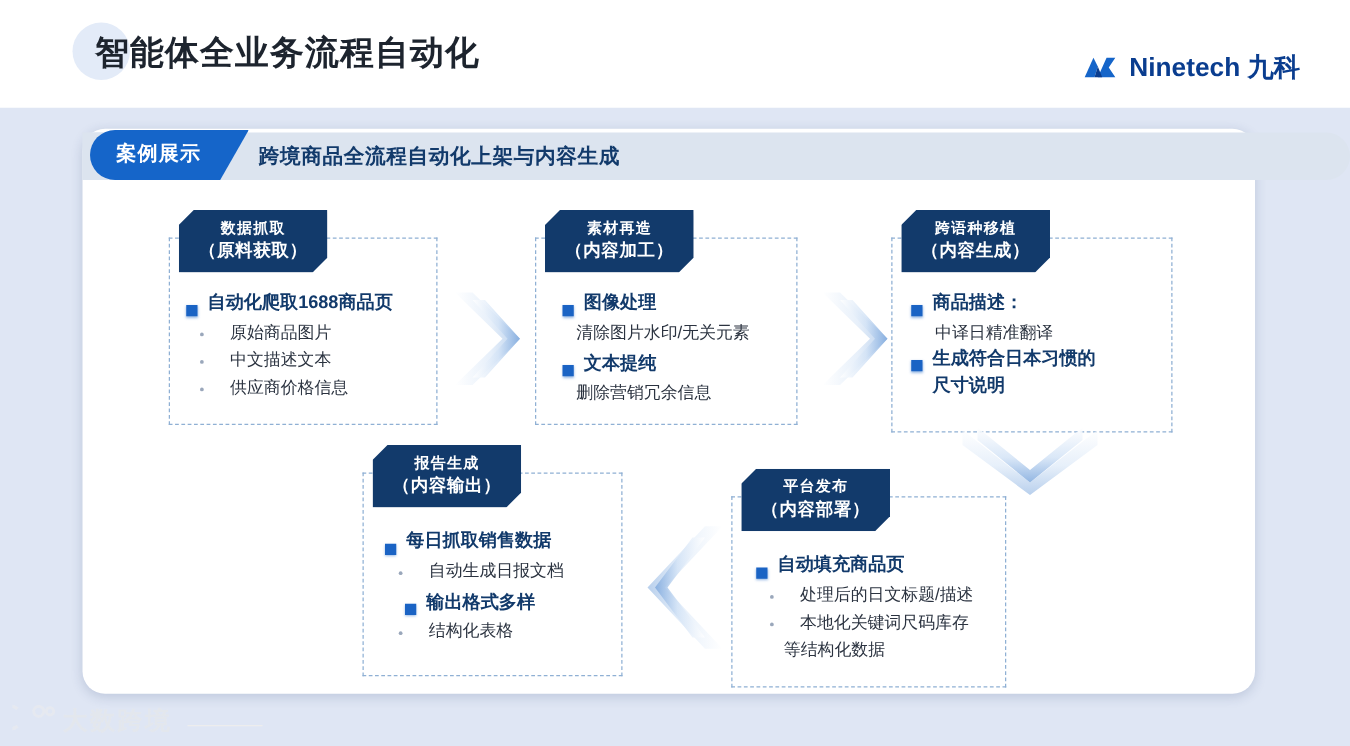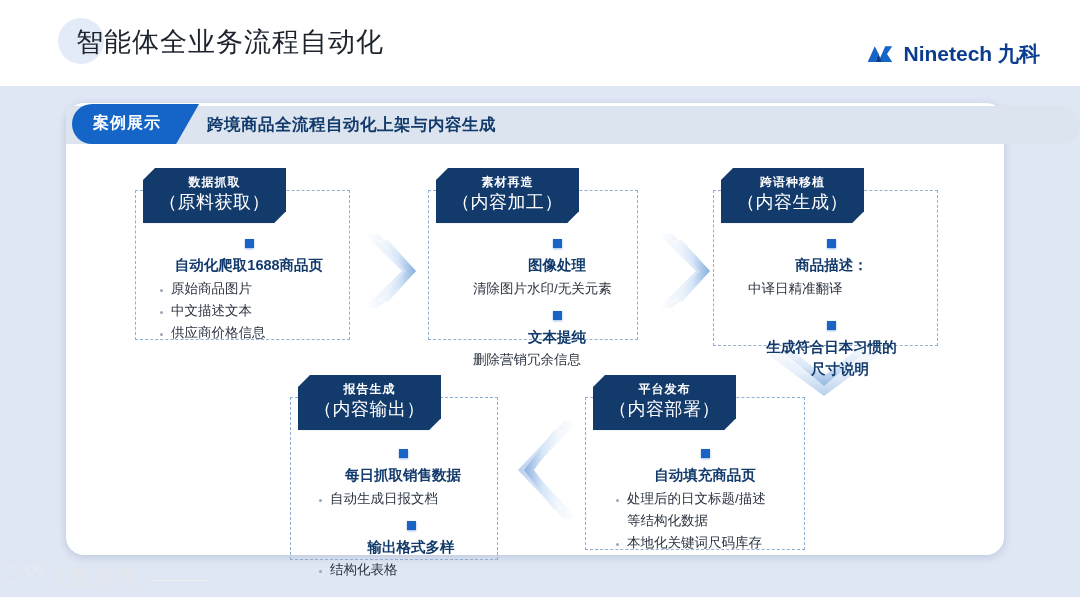--- a/index.html
+++ b/index.html
@@ -24,21 +24,21 @@
   }
 
   
   .header-circle {
     position: absolute; left: 58px; top: 18px;
     width: 46px; height: 46px; border-radius: 50%;
     background: #e3ebf8;
   }
   .page-title {
     position: absolute; left: 76px; top: 24px;
-    font-size: 27px; font-weight: normal; color: #1d242e;
+    font-size: 27px; font-weight: bold; color: #1d242e;
     letter-spacing: 1px; white-space: nowrap;
   }
   .brand {
     position: absolute; right: 40px; top: 40px;
     display: flex; align-items: center; gap: 9px; justify-content: center;
   }
   .brand-mark { width: 28px; height: 22px; display: block; }
   .brand-text {
     font-size: 21px; font-weight: bold; color: #0a3d8f; white-space: nowrap;
   }
@@ -92,37 +92,36 @@
     position: absolute; left: 8px; top: 0;
     background: #123a6b;
     color: #fff;
     padding: 8px 16px 9px 16px;
     clip-path: polygon(12px 0, 100% 0, 100% calc(100% - 12px), calc(100% - 12px) 100%, 0 100%, 0 12px);
     text-align: center;
     box-shadow: 1px 2px 4px rgba(20,40,80,0.25);
     z-index: 3;
   }
   .card-head .t1 { font-size: 12px; font-weight: bold; letter-spacing: 1px; line-height: 1.15; }
-  .card-head .t2 { font-size: 18px; font-weight: normal; letter-spacing: .5px; line-height: 1.3; margin-top: 1px; }
+  .card-head .t2 { font-size: 14px; font-weight: bold; letter-spacing: .5px; line-height: 1.3; margin-top: 1px; }
 
   .items { position: absolute; z-index: 2; }
   .item-main {
-    display: flex; align-items: center; gap: 8px;
+    display: flex; align-items: flex-end; gap: 8px;
     margin-bottom: 3px;
-    flex-direction: column;
   }
   .bullet-sq {
     width: 9px; height: 9px; background: #1a63c4; margin-top: 6px; flex: 0 0 auto;
     box-shadow: 0 1px 2px rgba(26,99,196,.45);
   }
   .item-main-text {
     font-size: 14.5px; font-weight: bold; color: #123a6b; line-height: 1.35;
   }
   .item-sub {
-    display: flex; align-items: flex-start; gap: 8px;
+    display: flex; align-items: flex-start; gap: 21px;
     margin: 2px 0 2px 11px;
   }
   .bullet-dot {
     width: 3px; height: 3px; background: #9aa7bb; border-radius: 50%;
     margin-top: 10px; flex: 0 0 auto;
   }
   .item-sub-text { font-size: 13.5px; color: #2b3340; line-height: 1.5; }
 
   
   .chev { position: absolute; z-index: 1; }
@@ -243,21 +242,21 @@
     </div>
   </div>
 </div>
 
 <div class="card" style="left:428px; top:168px; width:210px; height:172px;">
   <div class="card-body" style="width:210px; height:150px;"></div>
   <div class="card-head">
     <div class="t1">素材再造</div>
     <div class="t2">（内容加工）</div>
   </div>
-  <div class="items" style="left:34px; top:65px; width:190px;">
+  <div class="items" style="left:22px; top:65px; width:190px;">
     <div class="item-main">
       <span class="bullet-sq"></span>
       <span class="item-main-text">图像处理</span>
     </div>
     <div class="item-sub">
       <span class="item-sub-text">清除图片水印/无关元素</span>
     </div>
     <div class="item-main" style="margin-top:6px;">
       <span class="bullet-sq"></span>
       <span class="item-main-text">文本提纯</span>
@@ -275,21 +274,21 @@
     <div class="t2">（内容生成）</div>
   </div>
   <div class="items" style="left:16px; top:65px; width:205px;">
     <div class="item-main">
       <span class="bullet-sq"></span>
       <span class="item-main-text">商品描述：</span>
     </div>
     <div class="item-sub" style="margin-left:19px;">
       <span class="item-sub-text">中译日精准翻译</span>
     </div>
-    <div class="item-main" style="margin-top:16px;">
+    <div class="item-main" style="margin-top:2px;">
       <span class="bullet-sq"></span>
       <span class="item-main-text">生成符合日本习惯的</span>
     </div>
     <div class="item-main" style="margin-left:17px;">
       <span class="item-main-text">尺寸说明</span>
     </div>
   </div>
 </div>
 
 <div class="card" style="left:585px; top:375px; width:220px; height:175px;">
@@ -300,31 +299,31 @@
   </div>
   <div class="items" style="left:20px; top:68px; width:200px;">
     <div class="item-main">
       <span class="bullet-sq"></span>
       <span class="item-main-text">自动填充商品页</span>
     </div>
     <div class="item-sub">
       <span class="bullet-dot"></span>
       <span class="item-sub-text">处理后的日文标题/描述</span>
     </div>
+    <div class="item-sub">
+      <span class="bullet-dot"></span>
+      <span class="item-sub-text">本地化关键词尺码库存</span>
+    </div>
     <div class="item-sub" style="margin-left:22px;">
       <span class="item-sub-text">等结构化数据</span>
     </div>
-    <div class="item-sub">
-      <span class="bullet-dot"></span>
-      <span class="item-sub-text">本地化关键词尺码库存</span>
-    </div>
-  </div>
-</div>
-
-<div class="card" style="left:290px; top:375px; width:208px; height:185px;">
+  </div>
+</div>
+
+<div class="card" style="left:290px; top:356px; width:208px; height:185px;">
   <div class="card-body" style="width:208px; height:163px;"></div>
   <div class="card-head">
     <div class="t1">报告生成</div>
     <div class="t2">（内容输出）</div>
   </div>
   <div class="items" style="left:18px; top:68px; width:190px;">
     <div class="item-main">
       <span class="bullet-sq"></span>
       <span class="item-main-text">每日抓取销售数据</span>
     </div>

